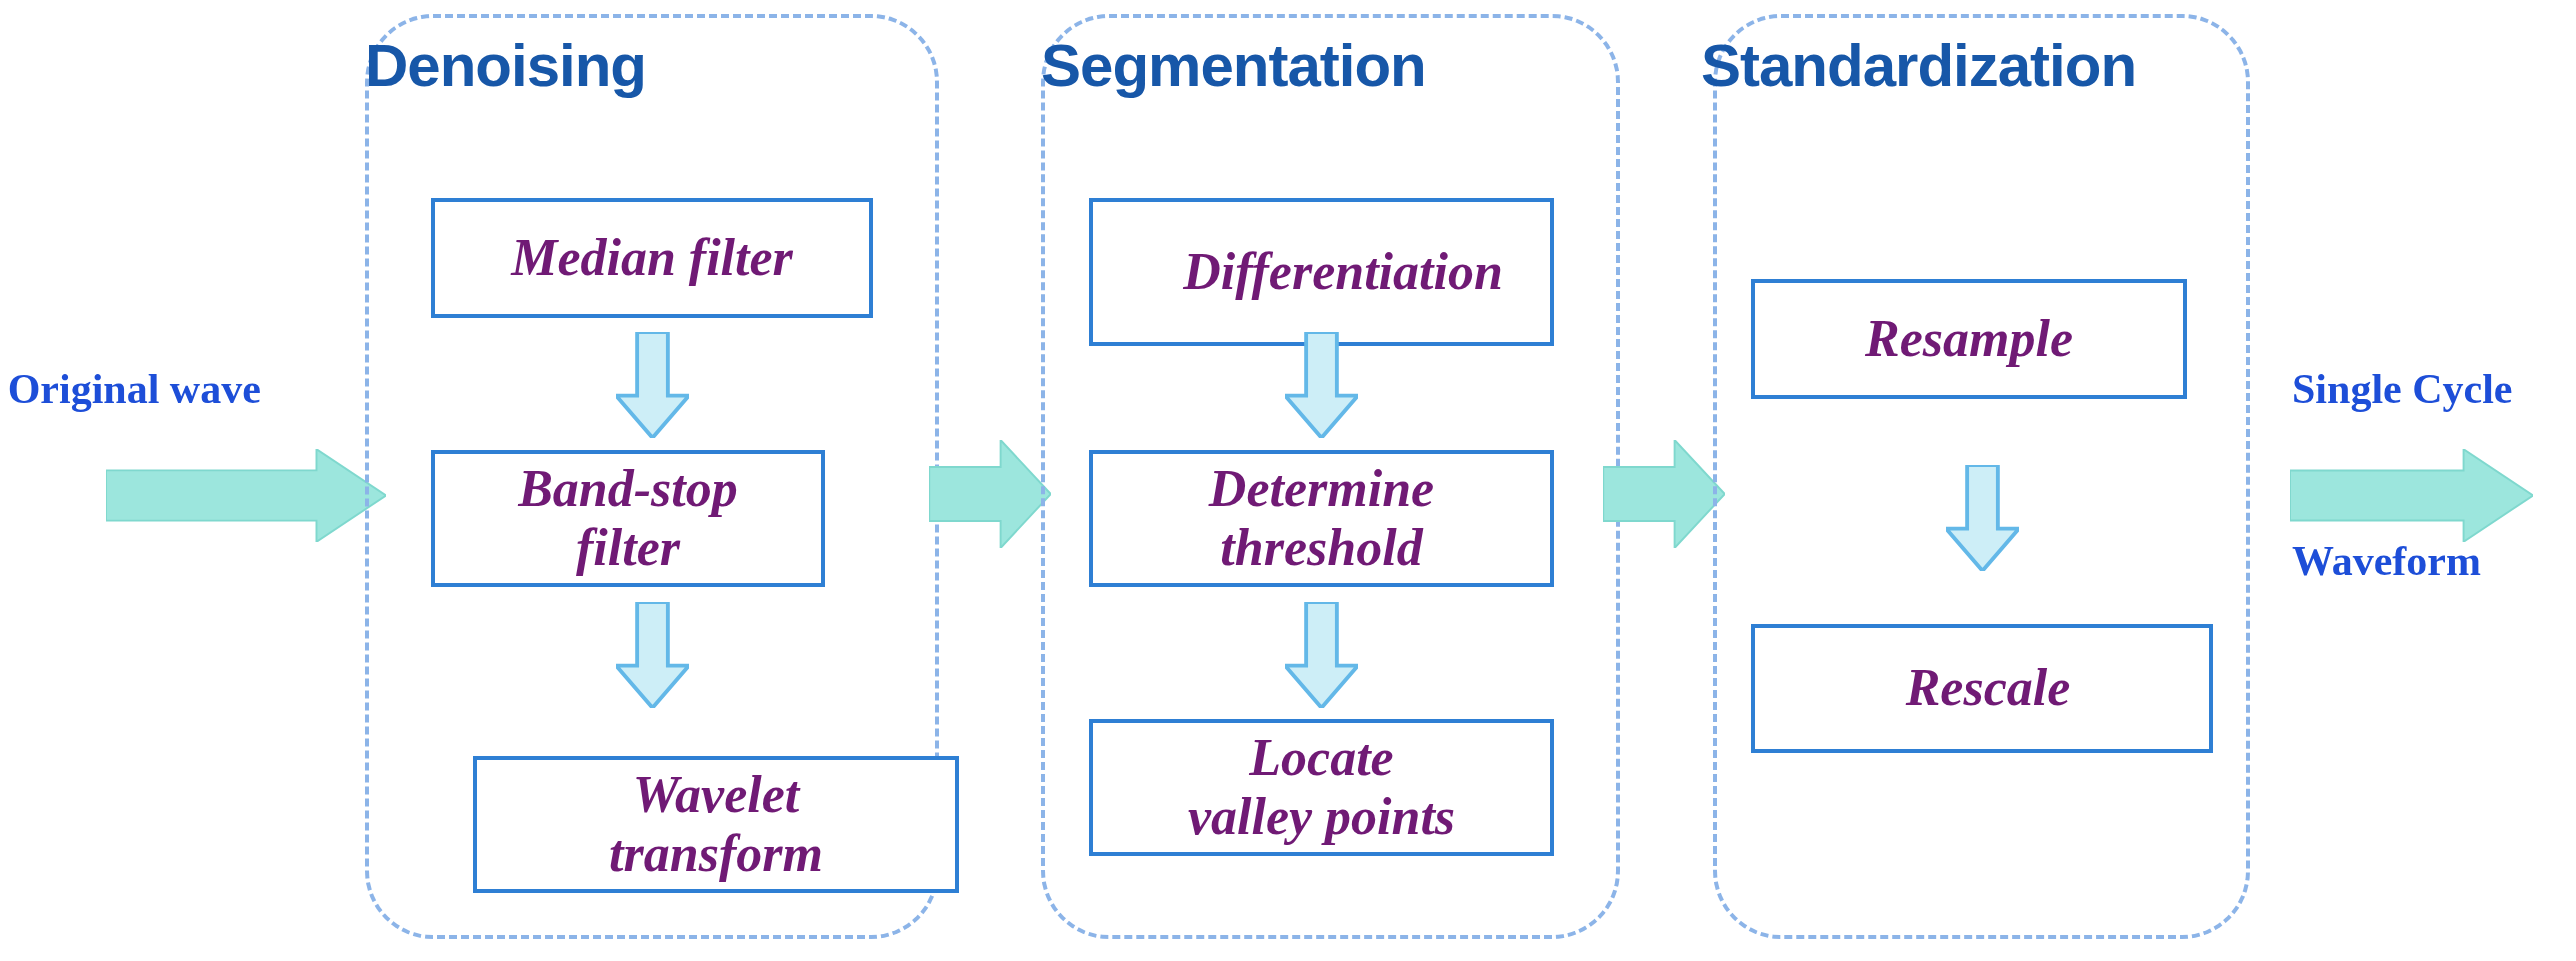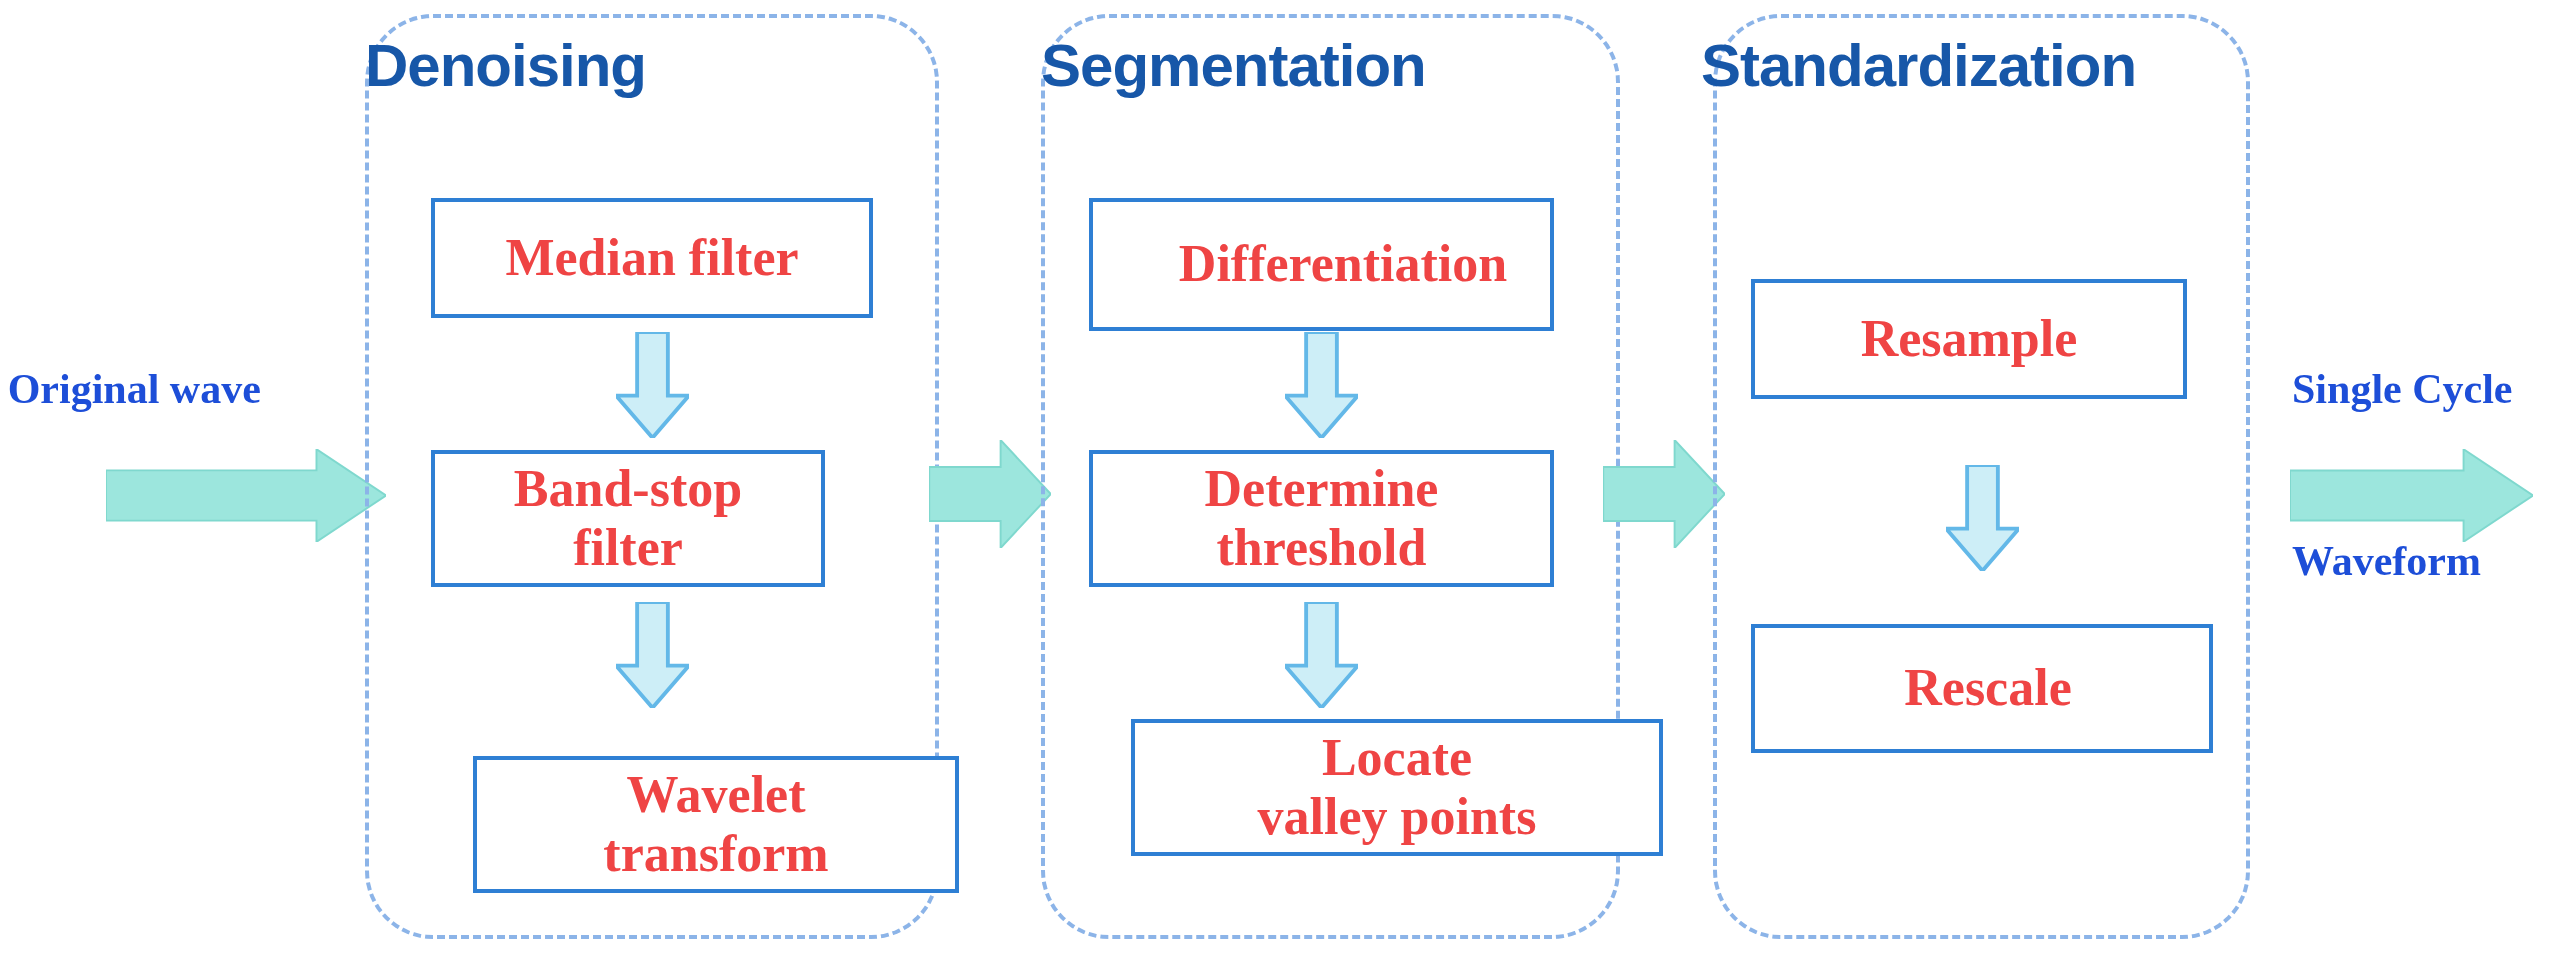--- a/index.html
+++ b/index.html
@@ -48,23 +48,24 @@
     display: flex;
     align-items: center;
     justify-content: center;
     text-align: center;
   }
   .pbox-label {
     font-family: "Liberation Serif", "DejaVu Serif", serif;
     font-weight: bold;
     font-size: 52px;
     line-height: 1.12;
-    color: #ef4444;
+    color: #701a75;
     white-space: pre-line;
     padding: 0 9.7px;
+    font-style: italic;
   }
 
   
   .v-arrow {
     position: absolute;
   }
   
   .h-arrow {
     position: absolute;
   }
@@ -117,38 +118,38 @@
   </div>
 
   <svg class="h-arrow" style="left:929px; top:440px;" width="122" height="108" viewBox="0 0 126 112">
     <path d="M0,28 L74,28 L74,0 L126,56 L74,112 L74,84 L0,84 Z" fill="#9ce6dd" stroke="#7fd8ce" stroke-width="2"></path>
   </svg>
 
   <div class="stage" style="left:1041px; top:13.5px; width:579px; height:925px;">
   </div>
   <div class="stage-title" style="left:1041px; top:31px; width:579px;">Segmentation</div>
 
-  <div class="pbox" style="left:1089px; top:198px; width:465px; height:133px;padding-left:43px;">
+  <div class="pbox" style="left:1089px; top:198px; width:465px; height:148px;padding-left:43px;">
     <span class="pbox-label">Differentiation</span>
   </div>
 
   <svg class="v-arrow" style="left:1285px; top:332px;" width="73" height="106" viewBox="0 0 76 110">
     <path d="M22,0 L54,0 L54,66 L76,66 L38,110 L0,66 L22,66 Z" fill="#cdeef7" stroke="#63b8e8" stroke-width="4"></path>
   </svg>
 
   <div class="pbox" style="left:1089px; top:450px; width:465px; height:137px;">
     <span class="pbox-label">Determine
 threshold</span>
   </div>
 
   <svg class="v-arrow" style="left:1285px; top:602px;" width="73" height="106" viewBox="0 0 76 110">
     <path d="M22,0 L54,0 L54,66 L76,66 L38,110 L0,66 L22,66 Z" fill="#cdeef7" stroke="#63b8e8" stroke-width="4"></path>
   </svg>
 
-  <div class="pbox" style="left:1131px; top:719px; width:532px; height:137px;">
+  <div class="pbox" style="left:1089px; top:719px; width:465px; height:137px;">
     <span class="pbox-label">Locate
 valley points</span>
   </div>
 
   <svg class="h-arrow" style="left:1603px; top:440px;" width="122" height="108" viewBox="0 0 126 112">
     <path d="M0,28 L74,28 L74,0 L126,56 L74,112 L74,84 L0,84 Z" fill="#9ce6dd" stroke="#7fd8ce" stroke-width="2"></path>
   </svg>
 
   <div class="stage" style="left:1713px; top:13.5px; width:537px; height:925px;">
   </div>

